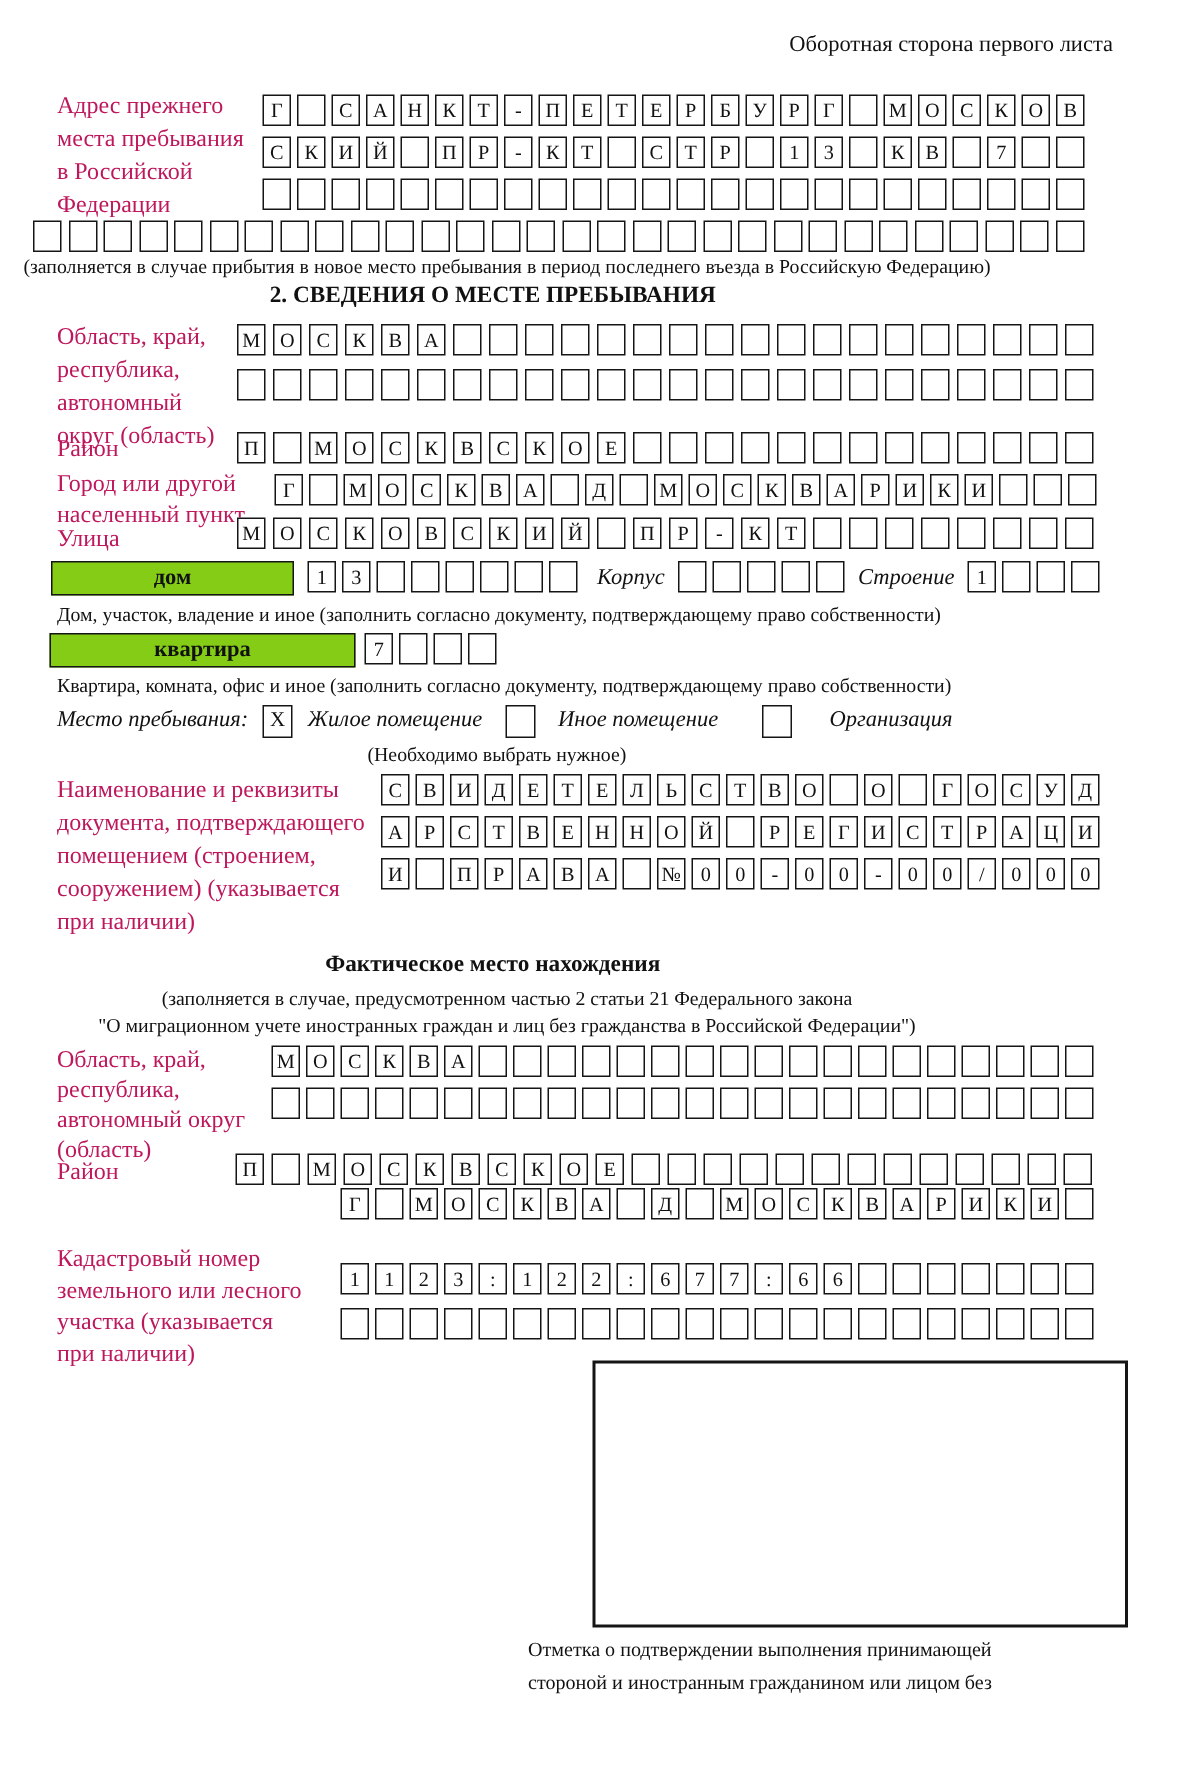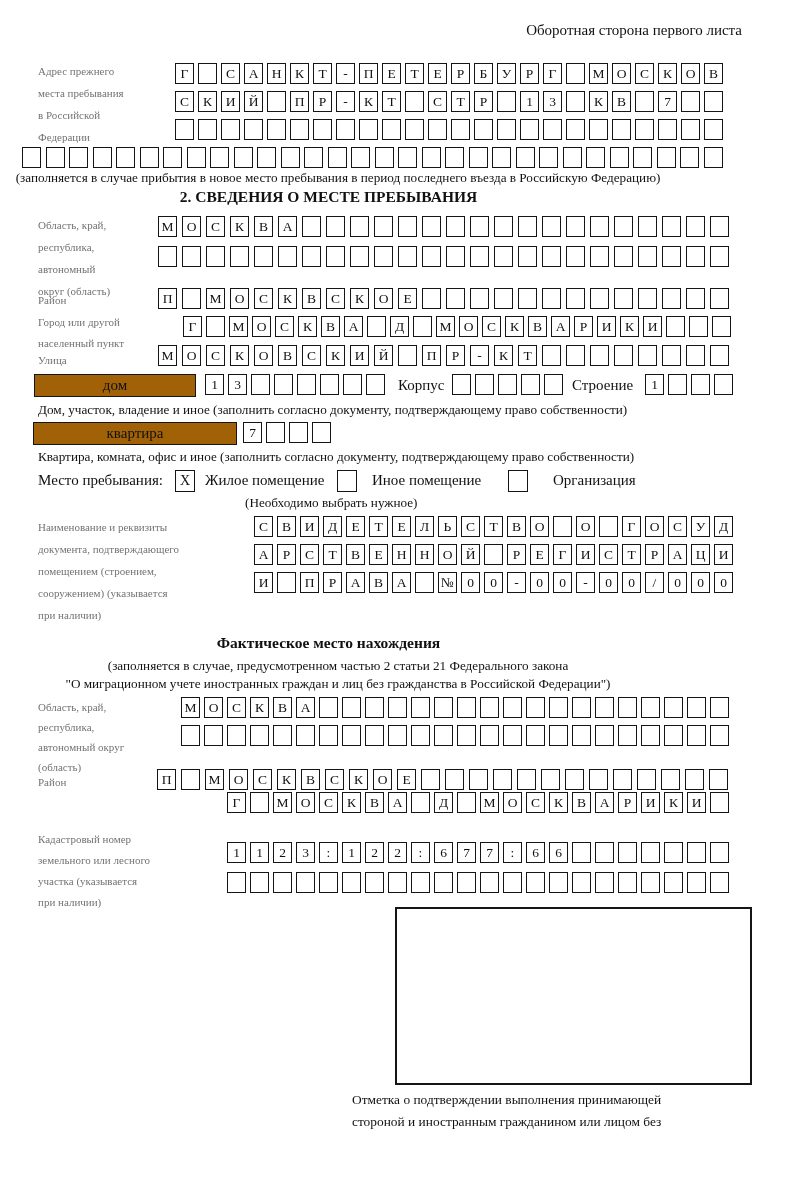--- a/index.html
+++ b/index.html
@@ -1,33 +1,33 @@
 <!DOCTYPE html>
 <html><head>
 <meta charset="utf-8">
 <style>
   html,body{margin:0;padding:0;background:#fff;}
   #page{position:relative;width:800px;height:1180px;background:#fff;
         font-family:"Liberation Serif","DejaVu Serif",serif;color:#111;overflow:hidden;}
-  .lbl{position:absolute;font-size:11px;line-height:22px;color:#737373;white-space:nowrap;}
+  .lbl{position:absolute;font-size:16px;line-height:22px;color:#be185d;white-space:nowrap;}
   .lbl span{display:block;}
   .lh21 span{line-height:21px;}
   .lh20 span{line-height:20px;}
   .cap{position:absolute;font-size:13.2px;color:#111;white-space:nowrap;}
   .center{left:0;width:676px;text-align:center;white-space:normal;}
   .title{position:absolute;font-size:15.5px;font-weight:bold;text-align:center;left:0;width:657px;}
   .cellrow{position:absolute;display:flex;}
   .cell{flex:none;width:17px;height:19px;border:1.6px solid #151515;margin-right:var(--gap,4px);
         display:inline-flex;align-items:center;justify-content:center;
         font-size:13.5px;font-weight:normal;background:#fff;}
   .bigbox{position:absolute;height:21px;border:1.6px solid #151515;display:flex;
-          align-items:center;justify-content:center;font-size:15px;background:#a16207;}
+          align-items:center;justify-content:center;font-size:15px;background:#84cc16;font-weight:bold;}
   .cb{position:absolute;width:18px;height:20px;border:1.7px solid #151515;display:flex;
       align-items:center;justify-content:center;font-size:14px;background:#fff;}
-  .inline-lbl{position:absolute;font-size:15px;white-space:nowrap;}
+  .inline-lbl{position:absolute;font-size:15px;white-space:nowrap;font-style:italic;}
   #stamp-box{position:absolute;left:395px;top:907px;width:353px;height:174px;
              border:2px solid #151515;background:#fff;}
   #stamp-caption{position:absolute;left:352px;top:1089px;width:400px;
                  font-size:13.4px;line-height:22px;}
   #stamp-caption span{display:block;}
   #corner-note{position:absolute;top:22px;right:58px;font-size:15px;}
 </style>
 </head>
 <body>
 

